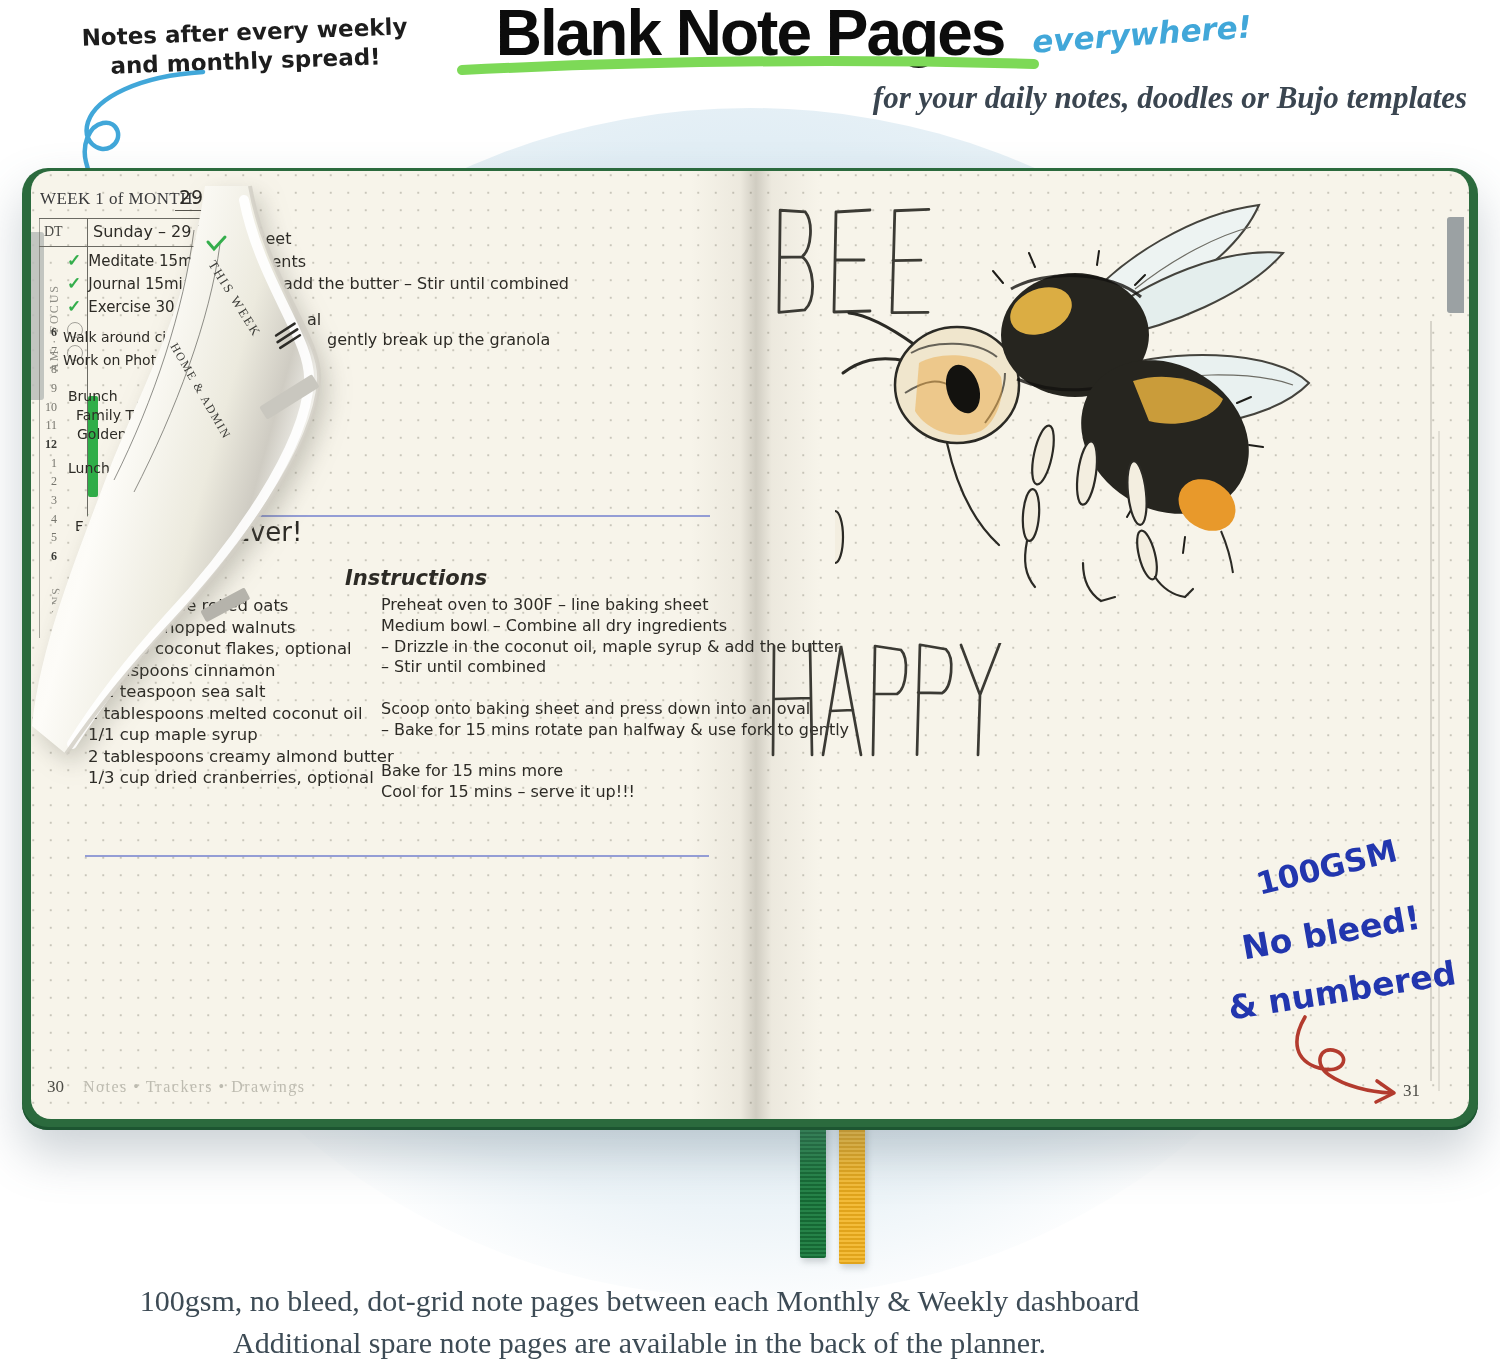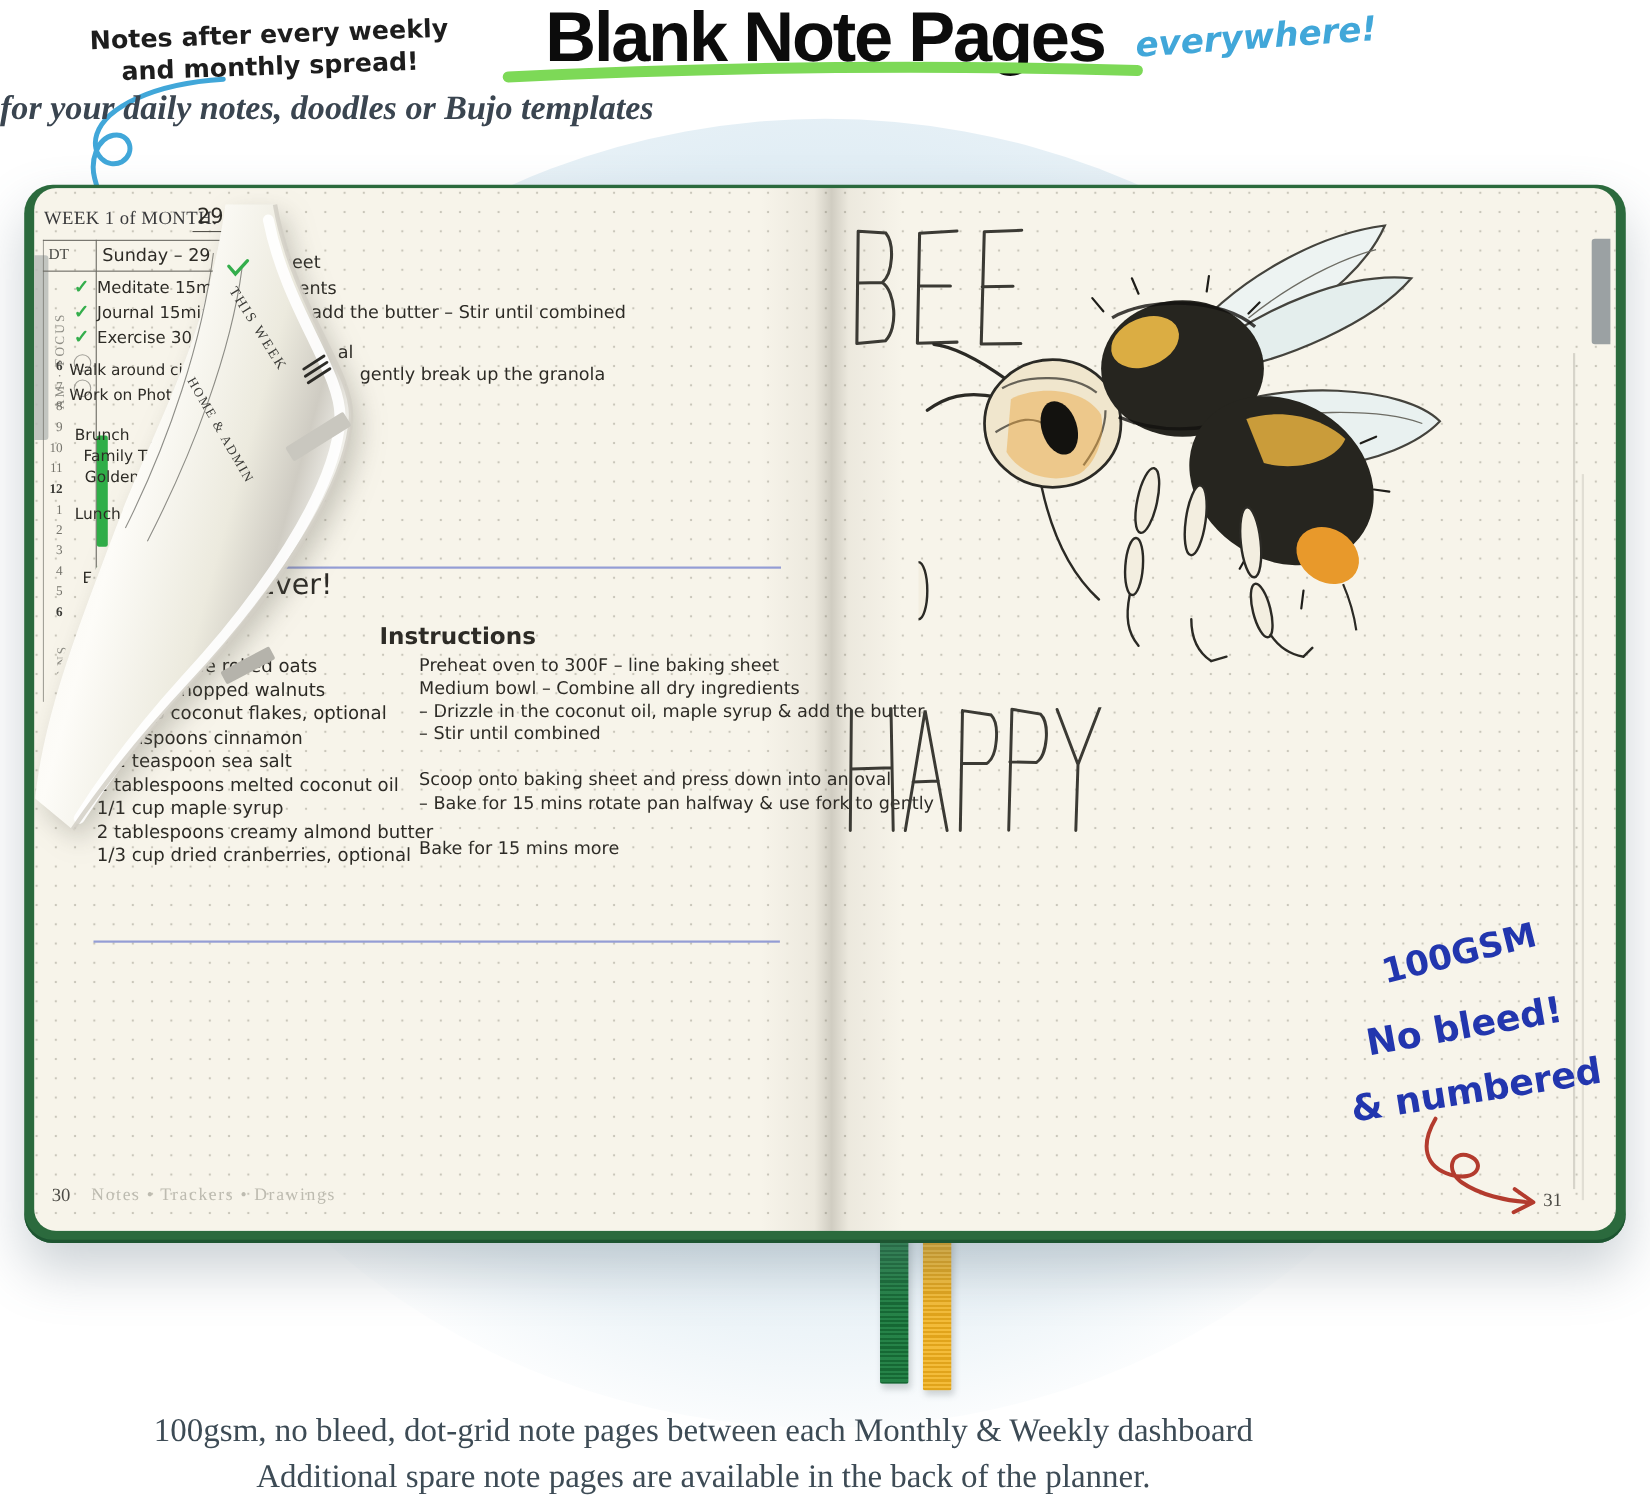--- a/index.html
+++ b/index.html
@@ -12,21 +12,21 @@
     background:radial-gradient(ellipse at 50% 42%, #d8e9f3 0%, #e2eef5 48%, #edf4f8 62%, rgba(255,255,255,0) 74%);}
 
   
   .annotation{left:70px;top:18px;width:350px;text-align:center;transform:rotate(-2deg);
     font-family:"DejaVu Sans",sans-serif;font-size:23px;font-weight:bold;color:#1d1d1d;line-height:1.25;}
   .main-title{left:0;top:-4px;width:1500px;text-align:center;}
   .main-title .t{display:inline-block;font-family:"Liberation Sans",sans-serif;font-weight:bold;
     font-size:64px;letter-spacing:-2px;color:#0c0c0c;}
   .tagline{left:1032px;top:16px;font-family:"DejaVu Sans",sans-serif;font-style:italic;font-weight:bold;
     font-size:31px;color:#41a7d9;transform:rotate(-4deg);}
-  .subtitle{left:0;top:80px;width:1467px;text-align:left;font-family:"Liberation Serif",serif;
+  .subtitle{left:0;top:80px;width:1467px;text-align:right;font-family:"Liberation Serif",serif;
     font-style:italic;font-weight:bold;font-size:31px;color:#3a4550;}
 
   
   .book{left:22px;top:168px;width:1456px;height:962px;background:#2b6a3d;border-radius:26px;
     box-shadow:0 24px 48px rgba(96,116,126,.32), inset 0 -3px 0 #1d5531;}
   .pages{position:absolute;left:9px;top:3px;width:1438px;height:948px;background:#f7f4ea;
     border-radius:20px;overflow:hidden;
     background-image:radial-gradient(#c9c6ba 1.15px, rgba(0,0,0,0) 1.4px);
     background-size:17.5px 17.5px;background-position:11px 13px;}
   .spine{left:660px;top:0;width:130px;height:948px;
@@ -52,21 +52,21 @@
   .hour{position:absolute;width:22px;text-align:right;font-family:"Liberation Serif",serif;
     font-size:12px;color:#76756d;}
   .hour.dark{color:#3b3b37;font-weight:bold;}
   .gbar{left:57px;width:10px;background:#2fae48;border-radius:2px;}
   .entry{position:absolute;font-size:14px;}
 
   
   .blue-rule{background:#7b87cf;height:1.5px;opacity:.8;}
   .frag{position:absolute;font-size:16px;}
   .rec-title{font-size:26px;}
-  .rec-head{font-size:21px;font-weight:bold;}
+  .rec-head{font-size:21px;font-weight:bold;font-style:italic;}
   .rec-list{font-size:16.5px;line-height:21.5px;}
   .rec-instr{font-size:16px;line-height:20.8px;}
   .rec-instr div{min-height:20.8px;margin-left:28px;}
   .indent{padding-left:14px;}
   .pg-num{font-family:"Liberation Serif",serif;font-size:17px;color:#4c4b45;}
   .pg-footer{font-family:"Liberation Serif",serif;font-size:16px;color:#bdbbb0;letter-spacing:1.5px;}
 
   
   .ink{font-family:"DejaVu Sans",sans-serif;font-weight:bold;color:#2236ae;}
   .sr{position:absolute;width:1px;height:1px;overflow:hidden;clip-path:inset(50%);}
@@ -206,20 +206,21 @@
       <div class="abs rec-instr hand" style="left:322px;top:424px;">
         <div>Preheat oven to 300F – line baking sheet</div>
         <div>Medium bowl – Combine all dry ingredients</div>
         <div>– Drizzle in the coconut oil, maple syrup &amp; add the butter</div>
         <div>– Stir until combined</div>
         <div></div>
         <div>Scoop onto baking sheet and press down into an oval</div>
         <div>– Bake for 15 mins rotate pan halfway &amp; use fork to gently</div>
         <div></div>
         <div>Bake for 15 mins more</div>
+        <div>Cool for 15 mins – serve it up!!!</div>
       </div>
 
       <div class="abs blue-rule" style="left:54px;top:684px;width:624px;"></div>
 
       <div class="abs pg-num" style="left:16px;top:906px;">30</div>
       <div class="abs pg-footer" style="left:52px;top:907px;">Notes • Trackers • Drawings</div>
 
       <svg class="abs" style="left:-9px;top:-3px;" width="750" height="980" viewBox="0 0 750 980">
         <defs>
           <linearGradient id="curlGrad" x1="0" y1="0" x2="1" y2="0.55">

